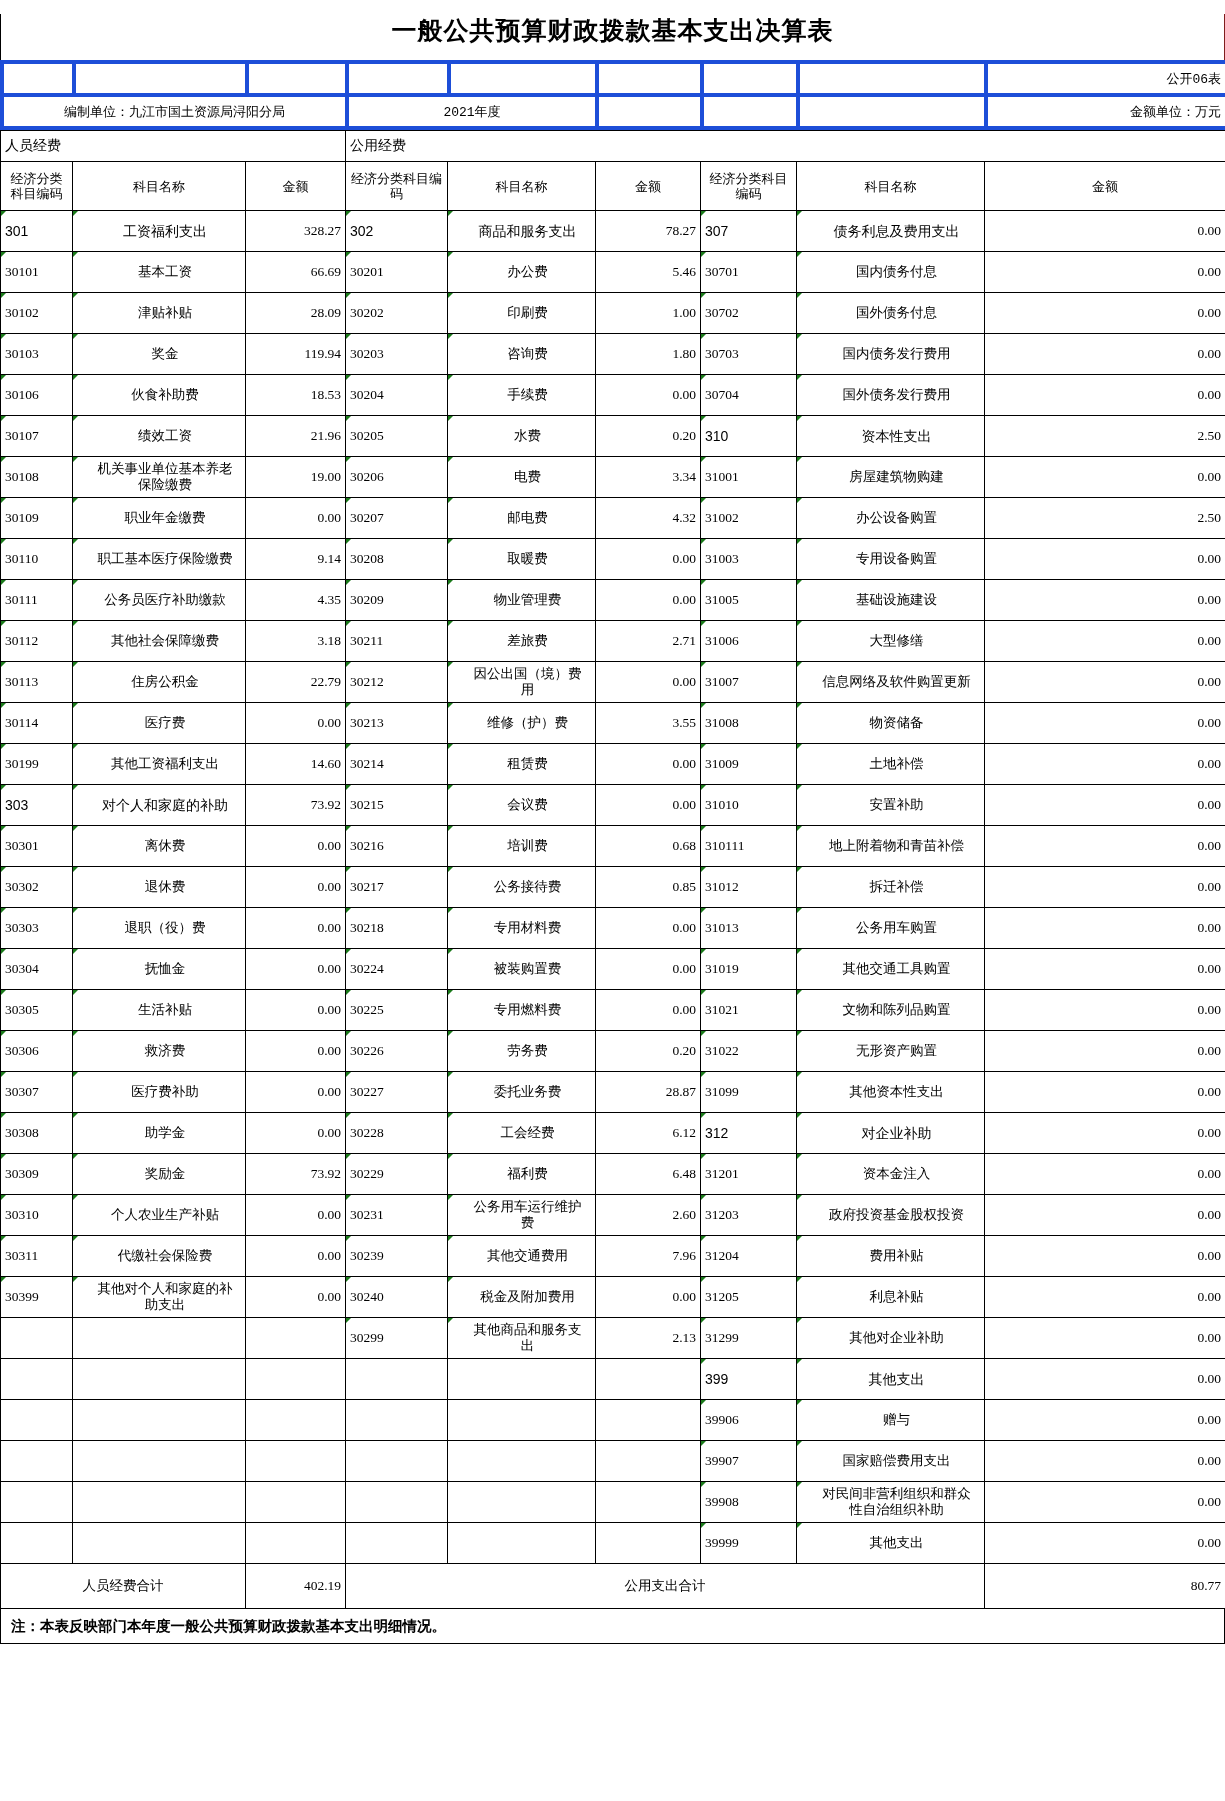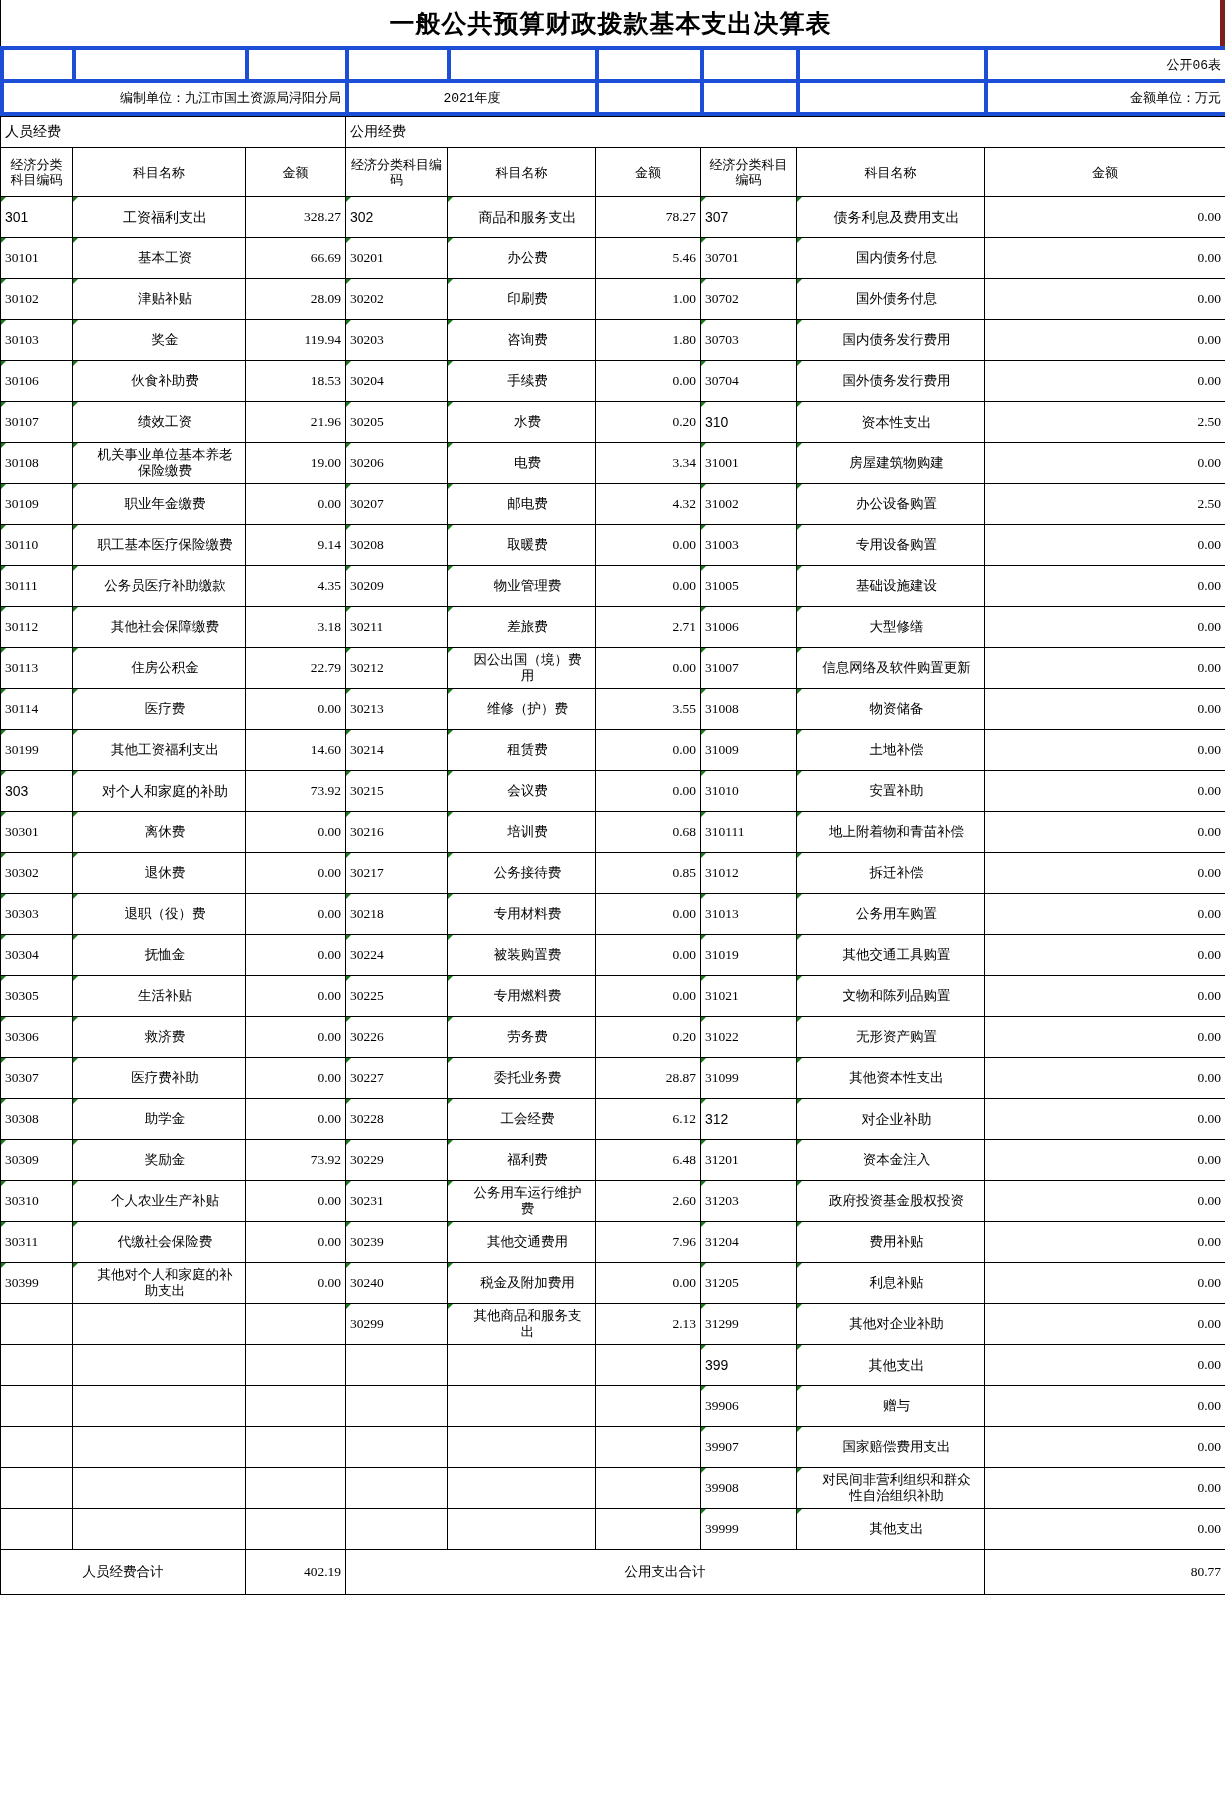--- a/index.html
+++ b/index.html
@@ -6,40 +6,40 @@
   body{
     font-family:"Liberation Serif","DejaVu Serif",serif;
     color:#000;
     width:1225px;
   }
   .page{width:1225px;position:relative;}
 
   
   .title-row{
     height:46px;
-    display:flex;align-items:center;justify-content:center;
-    border-left:1px solid #000;border-right:5px solid #7f1d1d;
+    display:flex;justify-content:center;
+    border-left:1px solid #000;border-right:1px solid #7f1d1d;margin-top:14px;
   }
   .title{
     font-size:25px;font-weight:bold;letter-spacing:1px;
     font-family:"Liberation Sans","DejaVu Sans",sans-serif;
   }
 
   
   table.meta{
     border-collapse:collapse;table-layout:fixed;width:1225px;
     font-size:13px;
   }
   table.meta td{
     border:4px solid #1d4ed8;height:21px;padding:4px 4px;vertical-align:middle;
     white-space:nowrap;overflow:hidden;font-family:Liberation Mono, monospace;
   }
   .ta-r{text-align:right;}
   .ta-c{text-align:center;margin-top:20px;}
-  .ta-l{text-align:right;}
+  .ta-l{text-align:center;}
 
   
   table.grid{
     border-collapse:collapse;table-layout:fixed;width:1225px;
     font-size:13.5px;
   }
   table.grid td,table.grid th{
     border:1px solid #000;
     padding:2px 4px;
     vertical-align:middle;
@@ -523,13 +523,14 @@
     <tbody>
         <tr class="total">
       <td colspan="2">人员经费合计</td>
       <td class="tamt">402.19</td>
       <td colspan="5">公用支出合计</td>
       <td class="tamt">80.77</td>
     </tr>
   </tbody>
     </table>
 
+  <div class="note">注：本表反映部门本年度一般公共预算财政拨款基本支出明细情况。</div>
 </div>
 
 </body></html>

